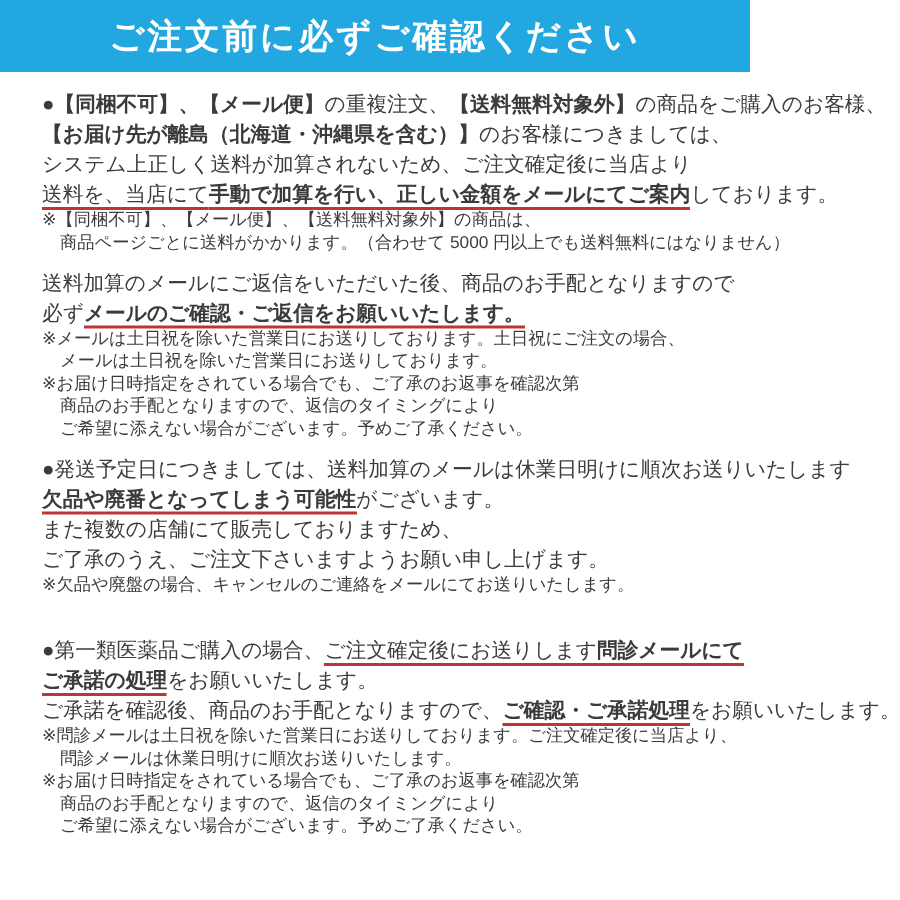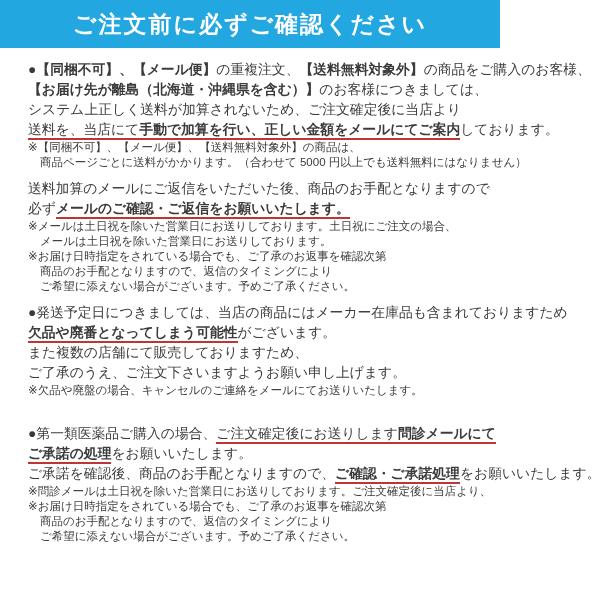--- a/index.html
+++ b/index.html
@@ -68,28 +68,29 @@
     <div class="section">
       <div class="line"><span class="seg">送料加算のメールにご返信をいただいた後、商品のお手配となりますので</span></div>
       <div class="line"><span class="seg">必ず</span><span class="seg b u">メールのご確認・ご返信をお願いいたします。</span></div>
       <div class="line small"><span class="seg">※メールは土日祝を除いた営業日にお送りしております。土日祝にご注文の場合、</span></div>
       <div class="line small indent1"><span class="seg">メールは土日祝を除いた営業日にお送りしております。</span></div>
       <div class="line small"><span class="seg">※お届け日時指定をされている場合でも、ご了承のお返事を確認次第</span></div>
       <div class="line small indent1"><span class="seg">商品のお手配となりますので、返信のタイミングにより</span></div>
       <div class="line small indent1"><span class="seg">ご希望に添えない場合がございます。予めご了承ください。</span></div>
     </div>
     <div class="section">
-      <div class="line"><span class="seg">●発送予定日につきましては、当店の商品にはメーカー在庫品も含まれておりますため</span></div>
+      <div class="line"><span class="seg">●発送予定日につきましては、送料加算のメールは休業日明けに順次お送りいたします</span></div>
       <div class="line"><span class="seg b u">欠品や廃番となってしまう可能性</span><span class="seg">がございます。</span></div>
       <div class="line"><span class="seg">また複数の店舗にて販売しておりますため、</span></div>
       <div class="line"><span class="seg">ご了承のうえ、ご注文下さいますようお願い申し上げます。</span></div>
       <div class="line small"><span class="seg">※欠品や廃盤の場合、キャンセルのご連絡をメールにてお送りいたします。</span></div>
     </div>
     <div class="section">
       <div class="line"><span class="seg">●第一類医薬品ご購入の場合、</span><span class="seg u">ご注文確定後にお送りします</span><span class="seg b u">問診メールにて</span></div>
       <div class="line"><span class="seg b u">ご承諾の処理</span><span class="seg">をお願いいたします。</span></div>
       <div class="line"><span class="seg">ご承諾を確認後、商品のお手配となりますので、</span><span class="seg b u">ご確認・ご承諾処理</span><span class="seg">をお願いいたします。</span></div>
       <div class="line small"><span class="seg">※問診メールは土日祝を除いた営業日にお送りしております。ご注文確定後に当店より、</span></div>
+      <div class="line small indent1"><span class="seg">問診メールは休業日明けに順次お送りいたします。</span></div>
       <div class="line small"><span class="seg">※お届け日時指定をされている場合でも、ご了承のお返事を確認次第</span></div>
       <div class="line small indent1"><span class="seg">商品のお手配となりますので、返信のタイミングにより</span></div>
       <div class="line small indent1"><span class="seg">ご希望に添えない場合がございます。予めご了承ください。</span></div>
     </div>
   </div>
 
 </body></html>

